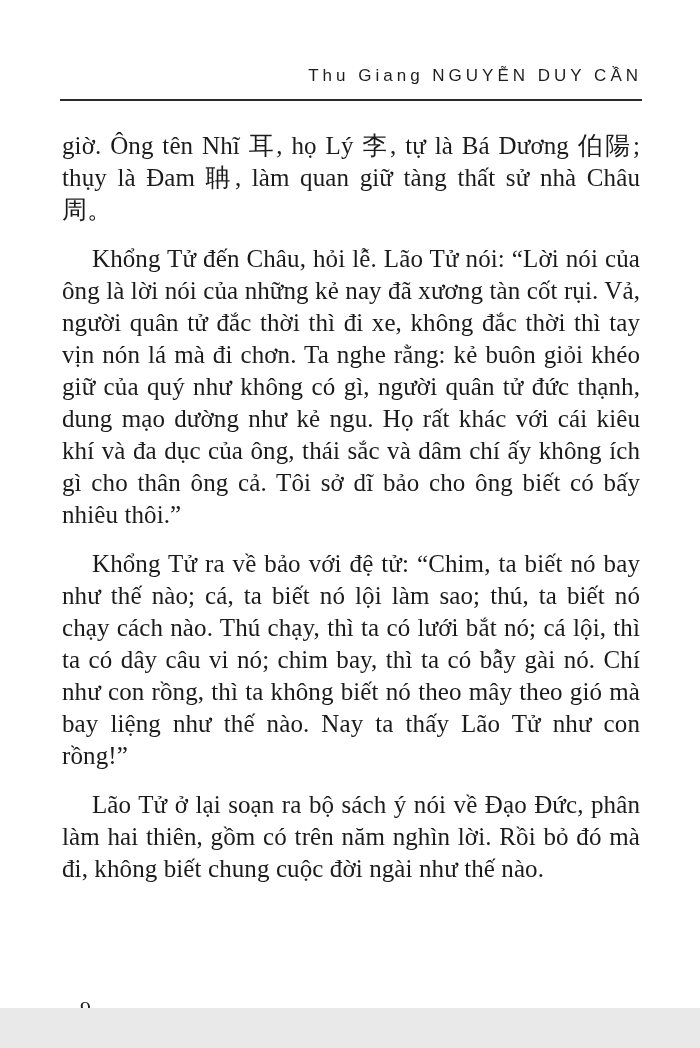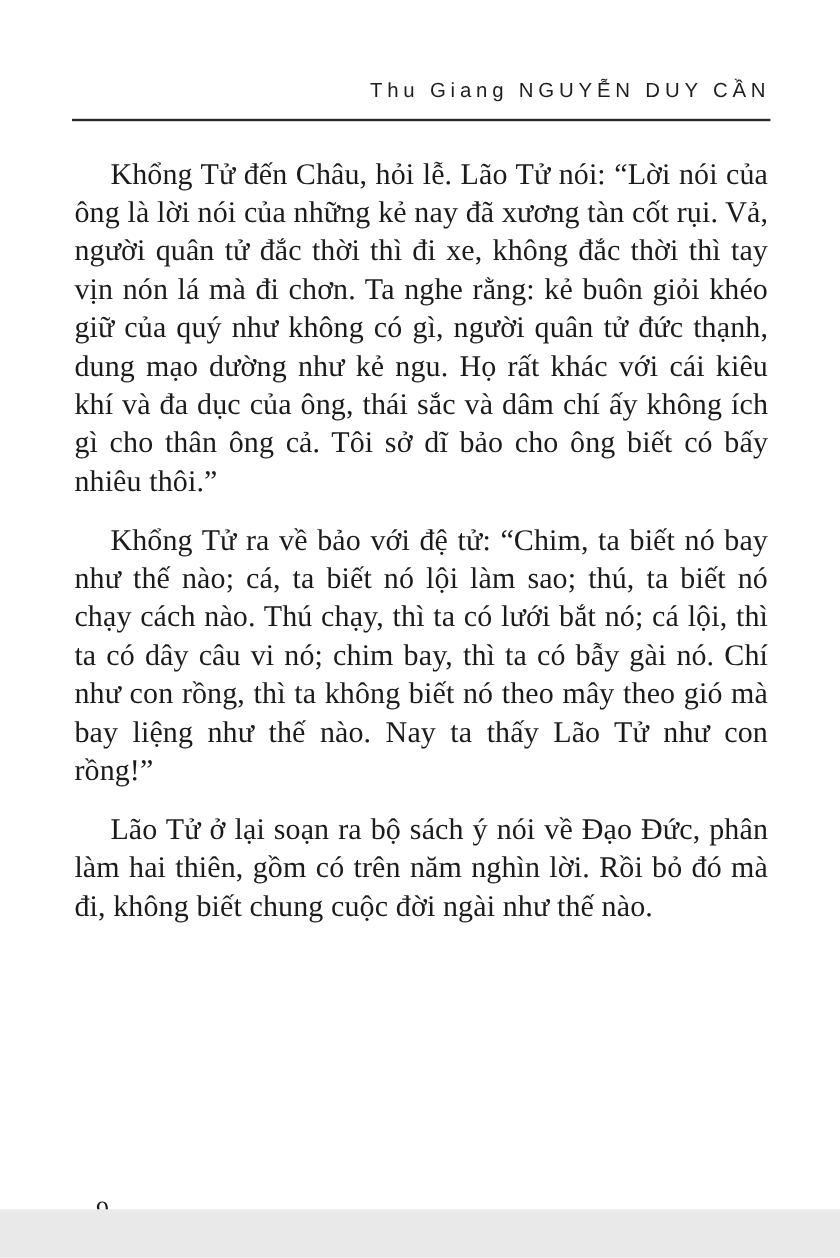--- a/index.html
+++ b/index.html
@@ -63,20 +63,21 @@
 </head>
 <body>
 
 <div class="page">
 
   <div class="running-header">Thu Giang NGUYỄN DUY CẦN</div>
 
   <div class="header-rule"></div>
 
   <div class="content">
+    <p class="continued">giờ. Ông tên Nhĩ 耳, họ Lý 李, tự là Bá Dương 伯陽; thụy là Đam 聃, làm quan giữ tàng thất sử nhà Châu 周。</p>
     <p>Khổng Tử đến Châu, hỏi lễ. Lão Tử nói: “Lời nói của ông là lời nói của những kẻ nay đã xương tàn cốt rụi. Vả, người quân tử đắc thời thì đi xe, không đắc thời thì tay vịn nón lá mà đi chơn. Ta nghe rằng: kẻ buôn giỏi khéo giữ của quý như không có gì, người quân tử đức thạnh, dung mạo dường như kẻ ngu. Họ rất khác với cái kiêu khí và đa dục của ông, thái sắc và dâm chí ấy không ích gì cho thân ông cả. Tôi sở dĩ bảo cho ông biết có bấy nhiêu thôi.”</p>
     <p>Khổng Tử ra về bảo với đệ tử: “Chim, ta biết nó bay như thế nào; cá, ta biết nó lội làm sao; thú, ta biết nó chạy cách nào. Thú chạy, thì ta có lưới bắt nó; cá lội, thì ta có dây câu vi nó; chim bay, thì ta có bẫy gài nó. Chí như con rồng, thì ta không biết nó theo mây theo gió mà bay liệng như thế nào. Nay ta thấy Lão Tử như con rồng!”</p>
     <p>Lão Tử ở lại soạn ra bộ sách ý nói về Đạo Đức, phân làm hai thiên, gồm có trên năm nghìn lời. Rồi bỏ đó mà đi, không biết chung cuộc đời ngài như thế nào.</p>
   </div>
 
   <div class="page-number">9</div>
 
 </div>
 
 </body></html>

